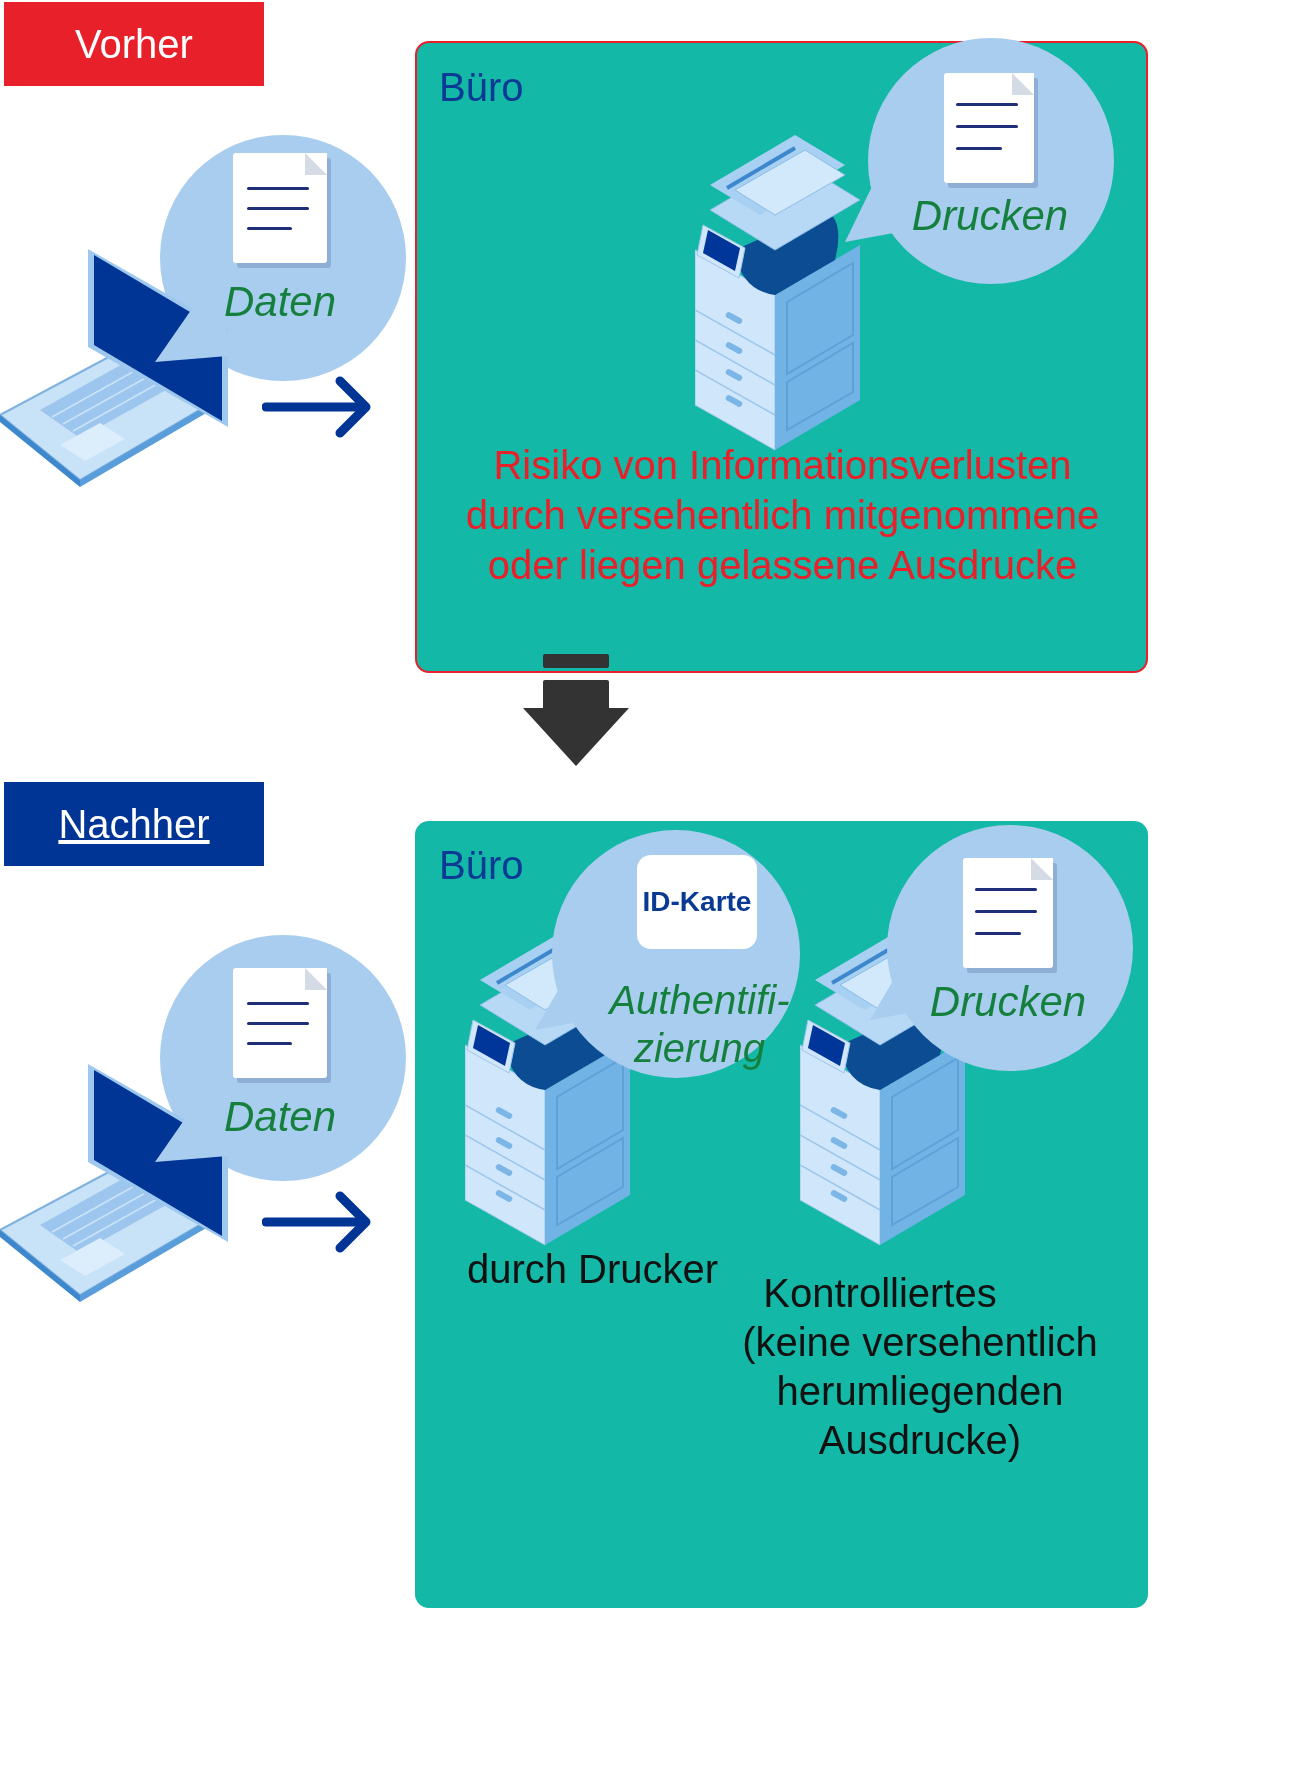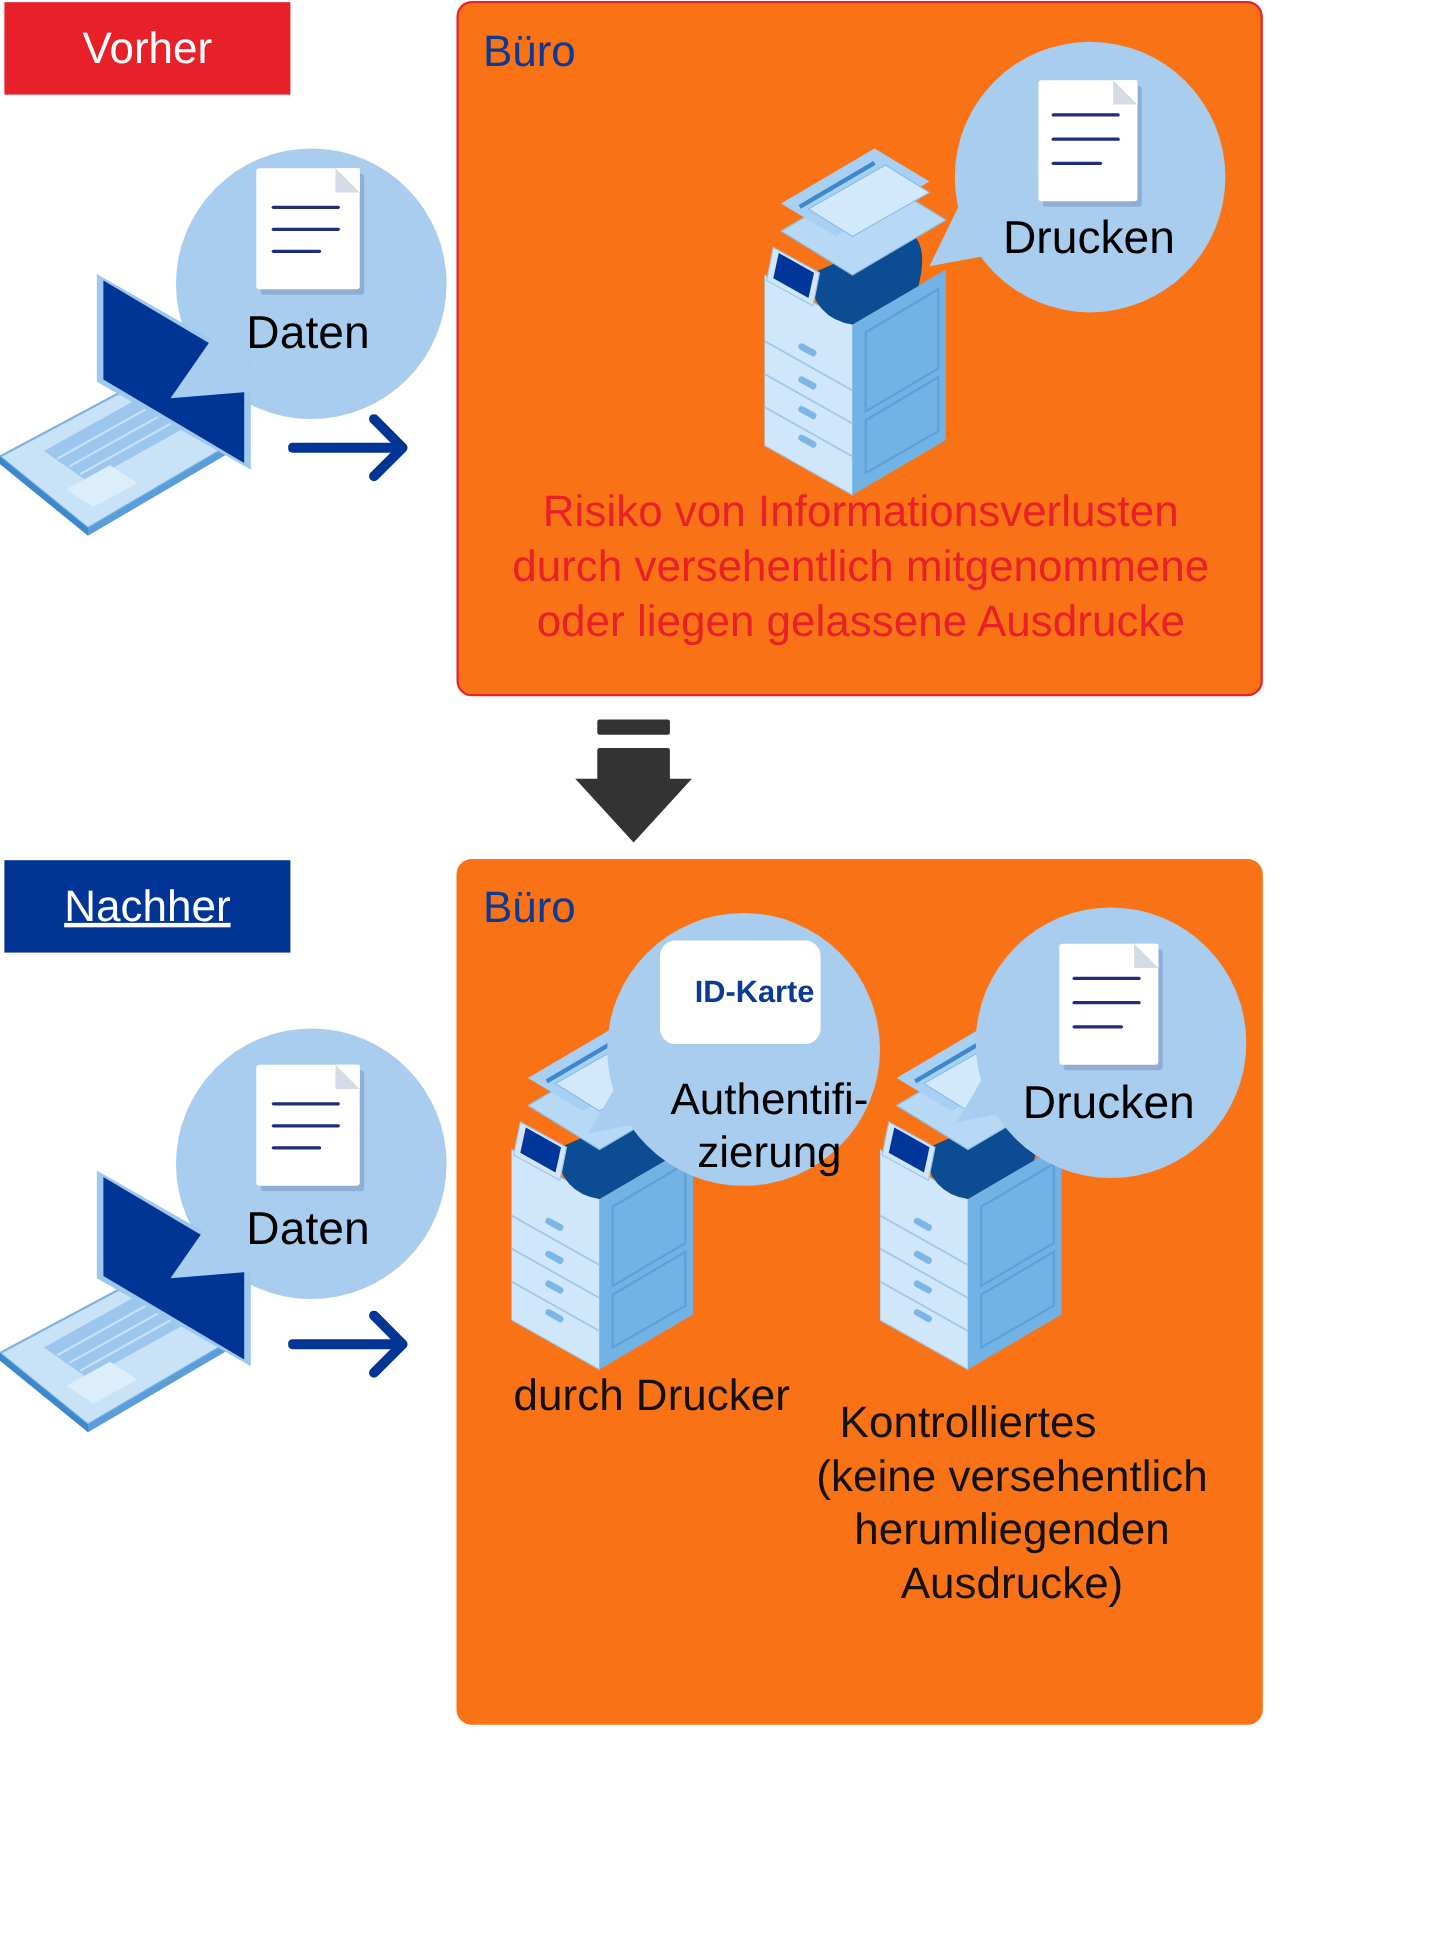--- a/index.html
+++ b/index.html
@@ -1,26 +1,26 @@
 <!DOCTYPE html>
 <html><head>
 <meta charset="utf-8">
 <style>
   html,body{margin:0;padding:0;background:#ffffff;}
   body{width:1306px;height:1781px;position:relative;overflow:hidden;font-family:"Liberation Sans","DejaVu Sans",sans-serif;}
   .abs{position:absolute;}
   .label-tag{color:#fff;font-size:40px;display:flex;align-items:center;justify-content:center;}
   .tag-before{left:4px;top:2px;width:260px;height:84px;background:#e8202a;}
   .tag-after{left:4px;top:782px;width:260px;height:84px;background:#003595;text-decoration:underline;}
-  .office{background:#f97316;border-radius:14px;}
+  .office{background:#14b8a6;border-radius:14px;margin-top:40px;}
   .office-before{left:415px;top:1px;width:733px;height:632px;border:2px solid #e8202a;box-sizing:border-box;}
   .office-after{left:415px;top:781px;width:733px;height:787px;}
   .office-title{color:#0a3a94;font-size:40px;}
   .bubble{background:#a9cdee;border-radius:50%;}
-  .bubble-text{color:#000000;font-size:42px;text-align:center;}
+  .bubble-text{color:#15803d;font-size:42px;text-align:center;font-style:italic;}
   .doc{background:#fff;border-radius:3px;box-shadow:4px 5px 0 #8eaed6;}
   .doc .fold{position:absolute;right:0;top:0;width:0;height:0;border-left:22px solid #d4dbe4;border-top:22px solid #ffffff;}
   .doc .ln{position:absolute;height:3px;background:#1f2e78;border-radius:2px;}
   .risk{color:#e8202a;font-size:40px;line-height:50px;text-align:center;}
   .caption{color:#111;font-size:40px;line-height:49px;text-align:center;}
   .idcard{background:#fff;border-radius:14px;color:#0a3a94;font-size:28px;font-weight:bold;display:flex;align-items:center;justify-content:center;}
 </style>
 </head>
 <body>
 
@@ -161,21 +161,21 @@
   <div class="abs office-title" style="left:24px;top:22px;">Büro</div>
 </div>
 
 <svg class="abs" style="left:465px;top:925px" width="170" height="330">
     <use href="#printer"></use>
   </svg>
 <div class="abs bubble" style="left:552px;top:830px;width:248px;height:248px;"></div>
 <svg class="abs" style="left:530px;top:970px" width="80" height="80">
     <polygon points="40,0 5,60 60,50" fill="#a9cdee"></polygon>
   </svg>
-<div class="abs idcard" style="left:600px;top:855px;width:120px;height:94px;padding-left:26px;">
+<div class="abs idcard" style="left:637px;top:855px;width:120px;height:94px;">
   <span>ID-Karte</span>
 </div>
 <div class="abs bubble-text" style="left:592px;top:944px;width:215px;line-height:48px;font-size:40px;margin-top:32px;">
   <div>Authentifi-</div>
   <div>zierung</div>
 </div>
 
 <svg class="abs" style="left:800px;top:925px" width="170" height="330">
     <use href="#printer"></use>
   </svg>

